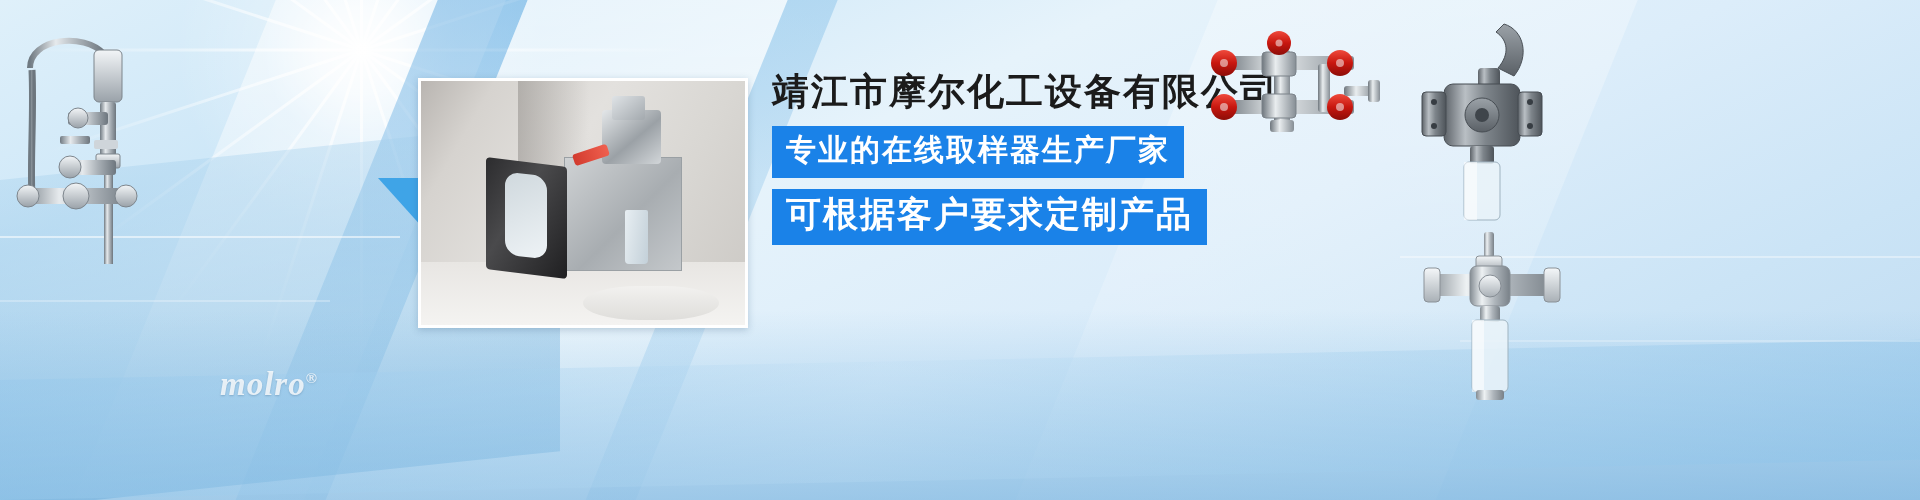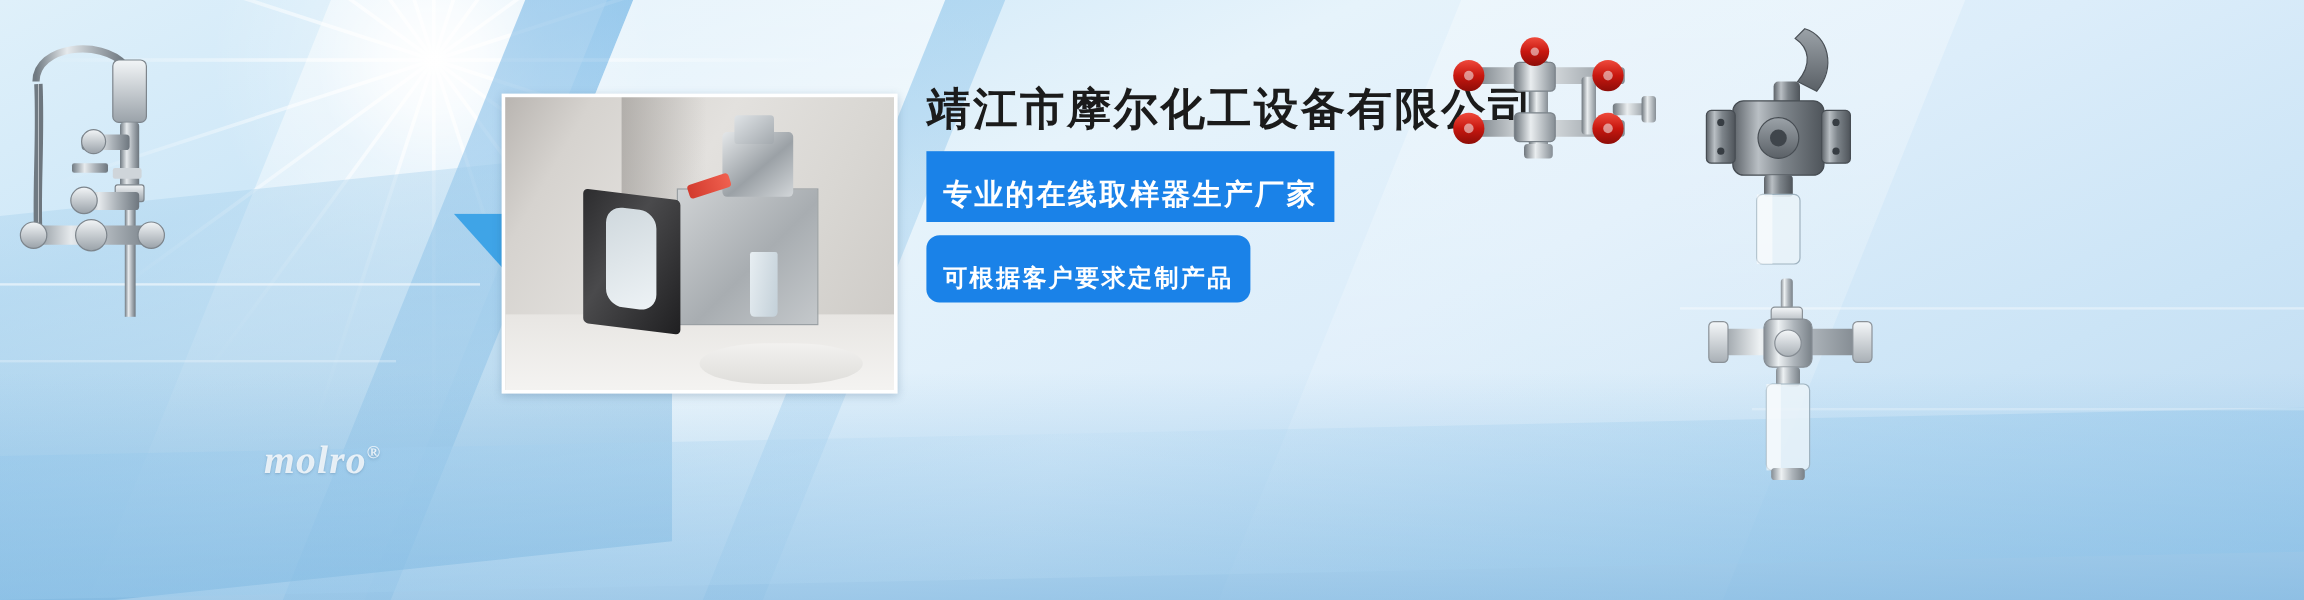--- a/index.html
+++ b/index.html
@@ -98,25 +98,25 @@
   .txt{position:absolute;left:772px;top:70px;width:640px;}
 
   .company{
     font-family:"Liberation Serif","DejaVu Serif",serif;
     font-size:37px;font-weight:700;color:#1b1b1b;letter-spacing:2px;
     line-height:1.18;white-space:nowrap;
   }
 
   .band{
     display:inline-block;background:#1a82e8;color:#ffffff;
-    font-size:24px;font-weight:700;letter-spacing:2px;
-    padding:20px 14px 7px 14px;white-space:nowrap;
+    font-size:30px;font-weight:700;letter-spacing:2px;
+    padding:4px 14px 7px 14px;white-space:nowrap;
   }
   .band1{margin-top:12px;}
-  .band2{margin-top:11px;font-size:20px;padding:22px 14px 7px 14px;border-radius:11px;}
+  .band2{margin-top:11px;font-size:35px;padding:2px 14px 7px 14px;}
 
   .subline{
     margin-top:12px;font-size:25px;font-weight:400;color:#1c1c1c;
     letter-spacing:1px;white-space:nowrap;
   }
 
   .english{
     margin-top:13px;width:405px;
     font-family:"Liberation Serif","DejaVu Serif",serif;
     font-size:8.5px;line-height:1.75;letter-spacing:.3px;

